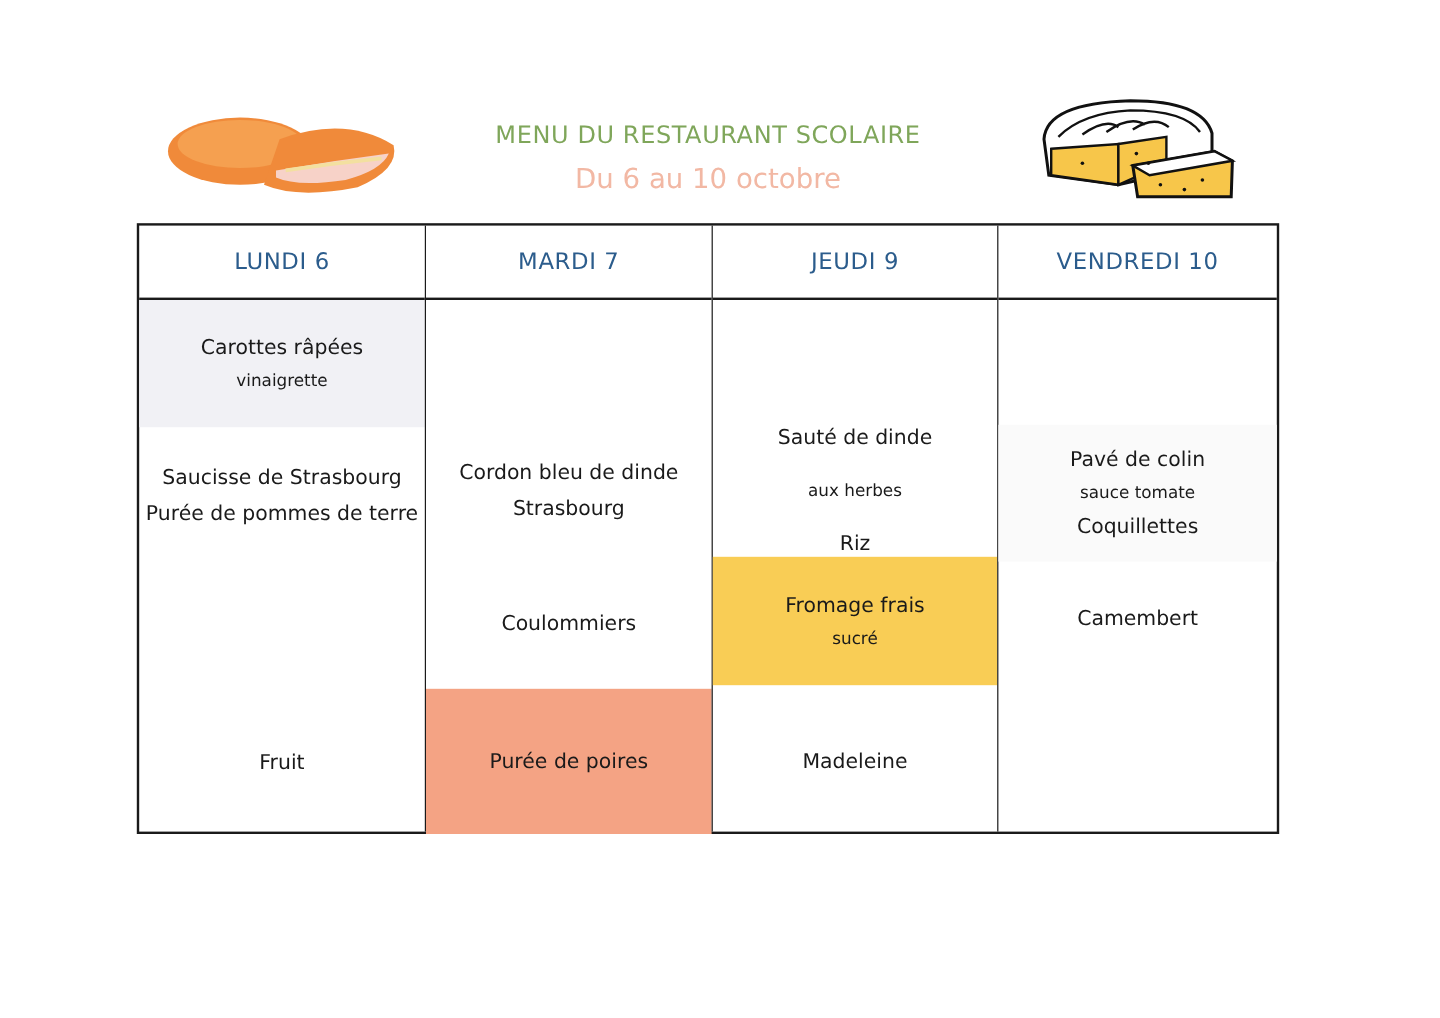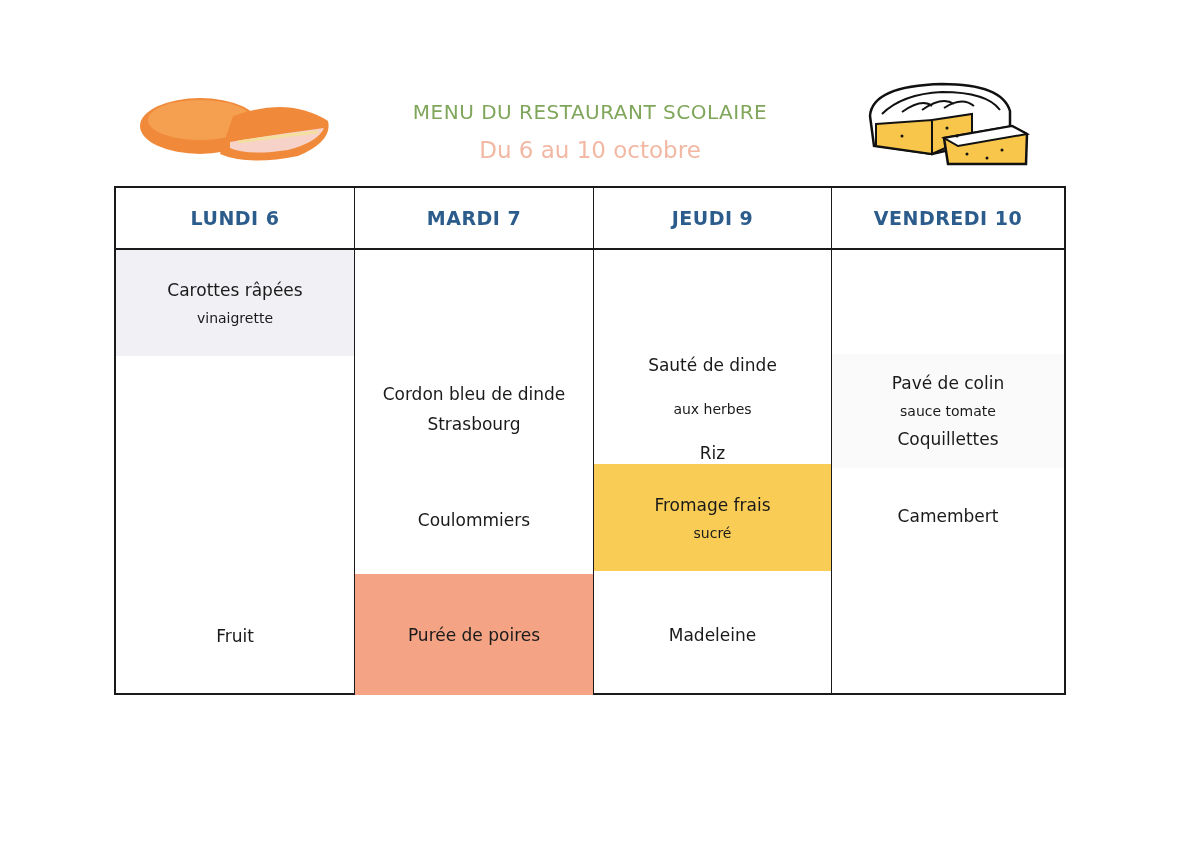--- a/index.html
+++ b/index.html
@@ -10,21 +10,21 @@
   .subtitle { position:absolute; left:360px; top:137px; width:460px; text-align:center;
               font-size:23px; color:#f2b8a4; }
   .img-left { position:absolute; left:138px; top:86px; width:200px; height:80px; }
   .img-right { position:absolute; left:862px; top:76px; width:170px; height:90px; }
 
   .table { position:absolute; left:114px; top:186px; width:952px; height:509px;
            border:2px solid #1a1a1a; box-sizing:border-box; display:flex; }
   .col { position:relative; flex:0 0 auto; height:100%; box-sizing:border-box; }
   .col + .col { border-left:1.5px solid #1a1a1a; }
   .head { height:60px; border-bottom:2px solid #1a1a1a; display:flex; align-items:center;
-          justify-content:center; font-size:19px; color:#2b5c8c; font-weight:bold; letter-spacing:0.5px; }
+          justify-content:center; font-size:19px; color:#2b5c8c; font-weight:normal; letter-spacing:0.5px; }
   .cell { position:absolute; left:0; right:0; display:flex; flex-direction:column;
           align-items:center; justify-content:center; text-align:center; }
   .main { font-size:17px; line-height:30px; }
   .sub { font-size:14px; line-height:26px; }
 </style>
 </head>
 <body>
 
 <svg class="img-left" viewBox="0 0 200 80">
   <ellipse cx="62" cy="40" rx="60" ry="28" fill="#f08a3a"></ellipse>
@@ -51,20 +51,24 @@
     <circle cx="95" cy="60" r="1.5" fill="#111"></circle>
 </svg>
 
 <div class="table">
 
   <div class="col" style="width:238px;">
     <div class="head">LUNDI 6</div>
     <div class="cell" style="top:62px;height:106px;background:#f1f1f5;">
       <div class="main">Carottes râpées</div>
       <div class="sub">vinaigrette</div>
+    </div>
+    <div class="cell" style="top:180px;height:90px;">
+      <div class="main">Saucisse de Strasbourg</div>
+      <div class="main">Purée de pommes de terre</div>
     </div>
     <div class="cell" style="top:400px;height:96px;">
       <div class="main">Fruit</div>
     </div>
   </div>
 
   <div class="col" style="width:239px;">
     <div class="head">MARDI 7</div>
     <div class="cell" style="top:176px;height:90px;">
       <div class="main">Cordon bleu de dinde</div>

